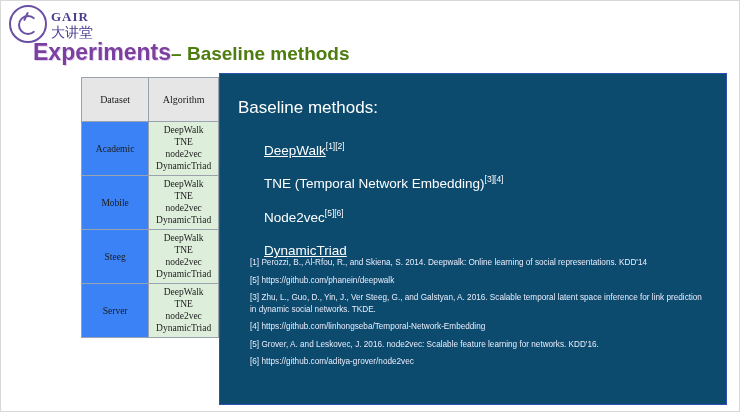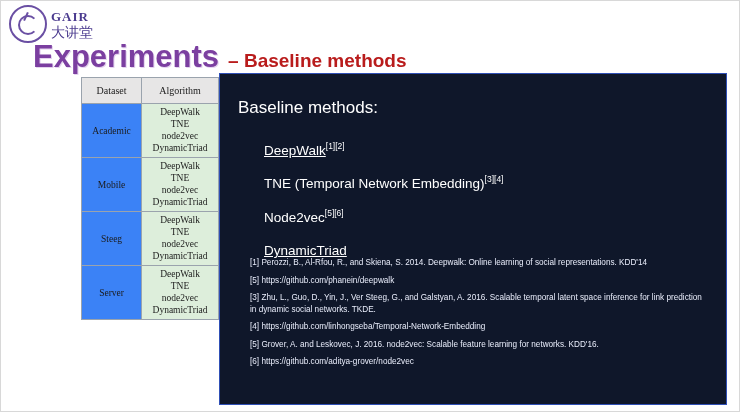--- a/index.html
+++ b/index.html
@@ -80,49 +80,49 @@
 
   
   .title-row {
     position: absolute;
     left: 32px;
     top: 38px;
     display: flex;
     align-items: baseline;
   }
   .title-main {
-    font-size: 31px;
+    font-size: 23px;
     font-weight: bold;
     color: #7b3fa0;
     font-family: "Liberation Sans", sans-serif;
     text-shadow: 1px 1px 0 #e4d3ee;
     letter-spacing: 0px;
   }
   .title-sub {
     font-size: 19px;
     font-weight: bold;
-    color: #b91c1c;
-    margin-left: 9px;
+    color: #4d7c0f;
+    margin-left: 0;
   }
 
   
   .tbl {
     position: absolute;
     left: 80px;
     top: 76px;
     width: 138px;
     border-collapse: collapse;
     font-family: "Liberation Serif", serif;
   }
   .tbl th, .tbl td {
     border: 1px solid #9aa3ad;
     font-size: 9.5px;
     color: #1b1b1b;
     text-align: center;
-    padding: 3px;
+    padding: 12px;
   }
   .tbl th {
     background: #e7e6e6;
     height: 19px;
     font-weight: normal;
     font-size: 10px;
   }
   .tbl td.ds {
     background: #3b82f6;
     width: 56px;
@@ -135,21 +135,21 @@
   }
   .tbl td.alg div { white-space: nowrap; }
 
   
   .panel {
     position: absolute;
     left: 218px;
     top: 72px;
     width: 506px;
     height: 330px;
-    background: #0f172a;
+    background: #0c4a6e;
     border: 1px solid #2f4fb5;
   }
   .panel-title {
     position: absolute;
     left: 18px;
     top: 24px;
     font-size: 17px;
     color: #ffffff;
   }
   .methods {

